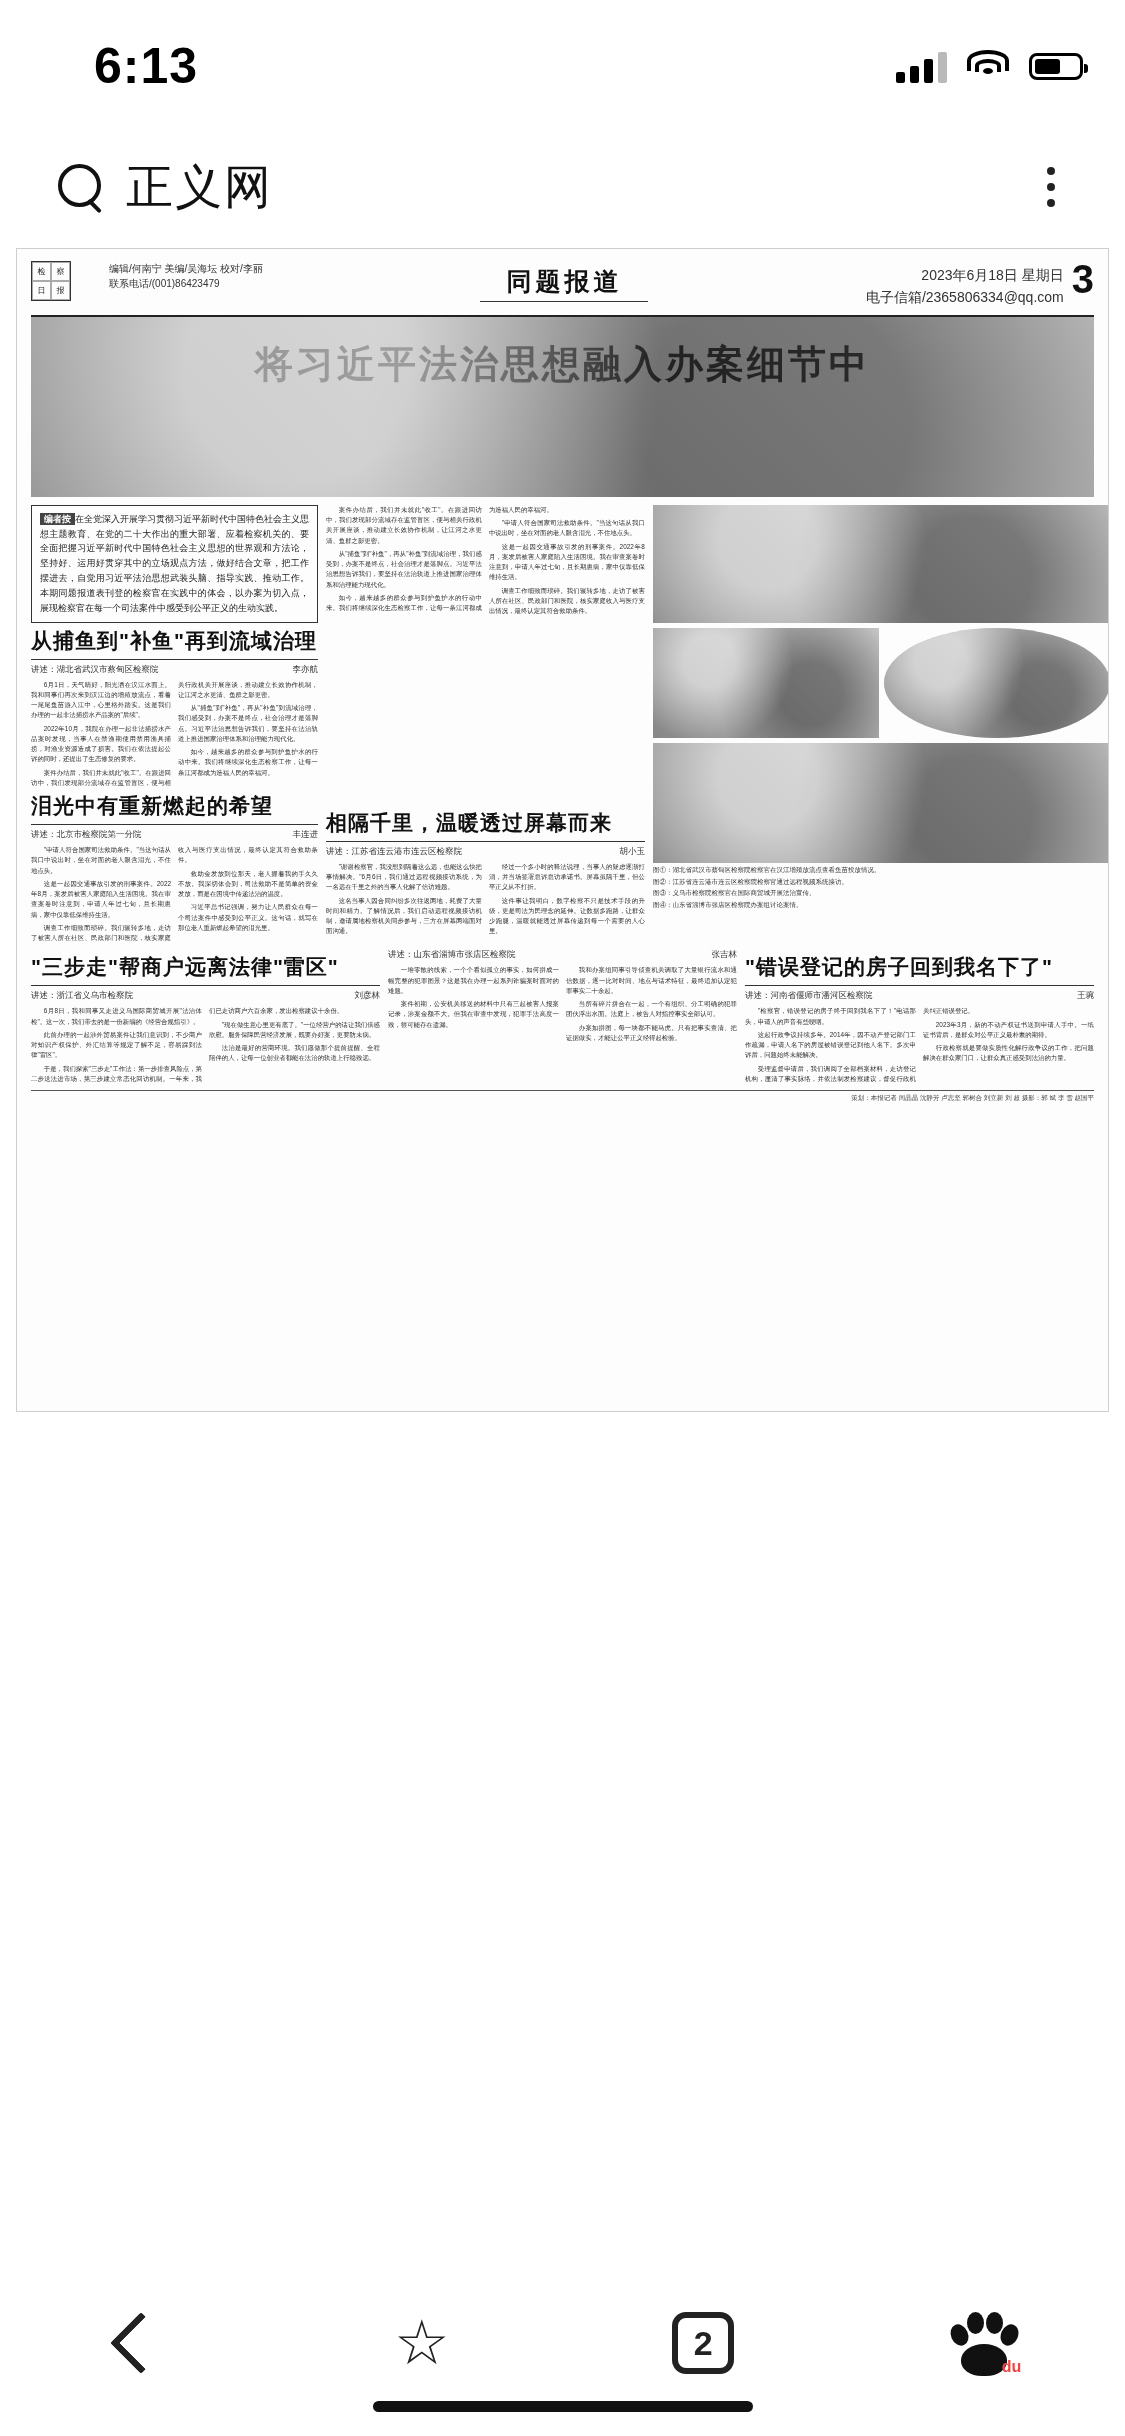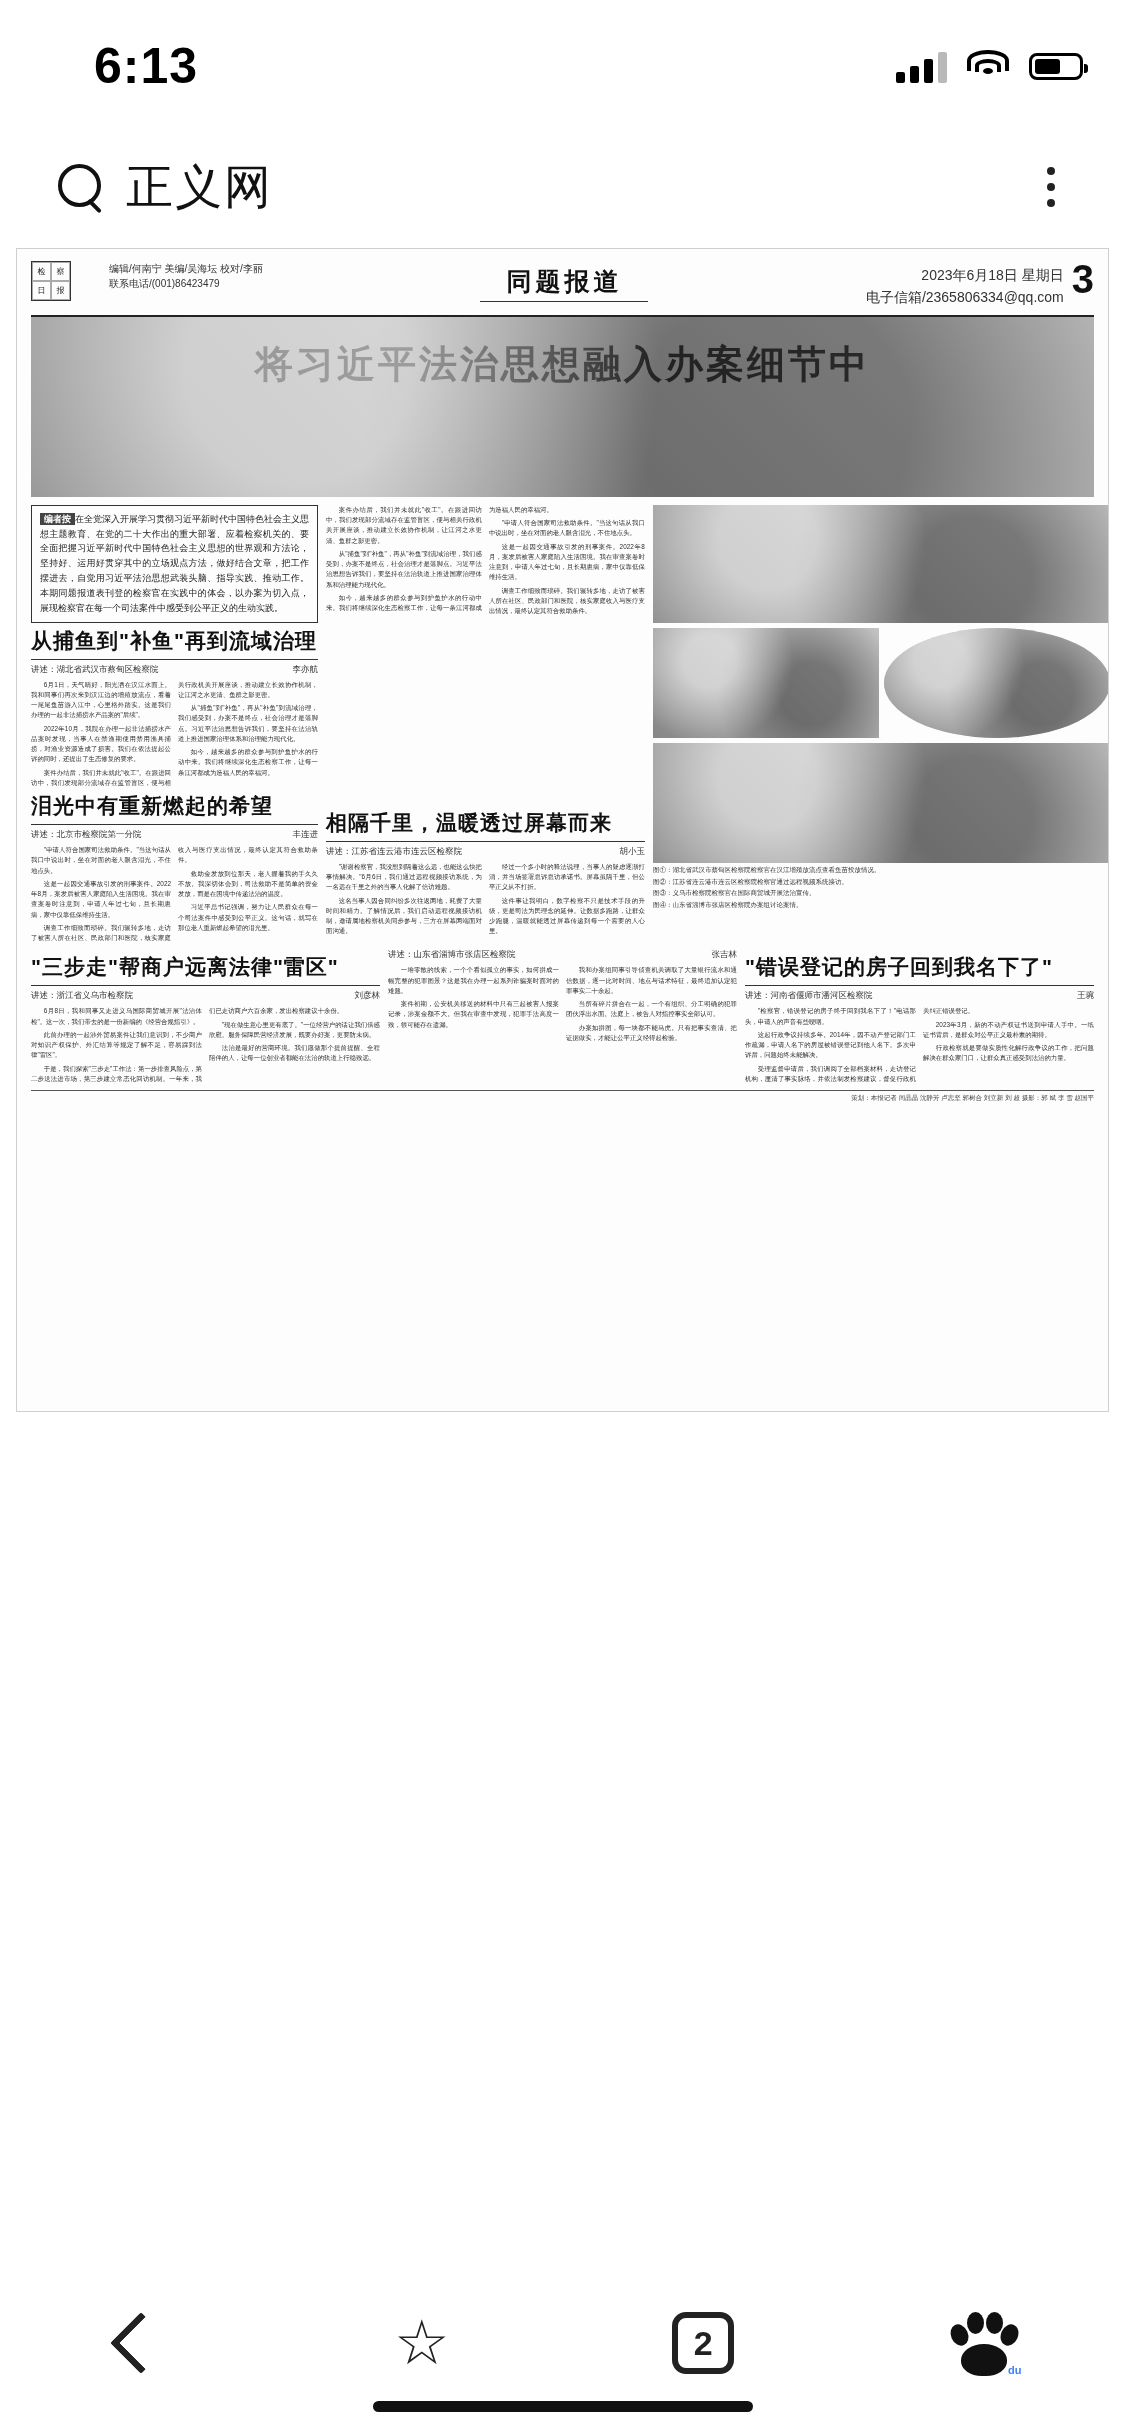--- a/index.html
+++ b/index.html
@@ -109,21 +109,21 @@
   .chev { width: 44px; height: 44px; border-left: 7px solid #222; border-bottom: 7px solid #222; transform: rotate(45deg); border-radius: 3px; }
   .star { font-size: 62px; color: #222; line-height: 1; }
   .tabs-box { width: 62px; height: 62px; border: 6px solid #222; border-radius: 14px; display:flex; align-items:center; justify-content:center; font-size: 34px; font-weight: 700; color: #222; }
   .paw { position: relative; width: 70px; height: 66px; }
   .paw .pad { position: absolute; bottom: 0; left: 12px; width: 46px; height: 32px; background: #111; border-radius: 50% 50% 45% 45%; }
   .paw .toe { position: absolute; width: 17px; height: 22px; background: #111; border-radius: 50%; }
   .paw .t1 { left: 2px;  top: 14px; transform: rotate(-24deg); }
   .paw .t2 { left: 18px; top: 2px; }
   .paw .t3 { left: 37px; top: 2px; }
   .paw .t4 { left: 52px; top: 14px; transform: rotate(24deg); }
-  .paw .du { position: absolute; right: -2px; bottom: 0; font-size: 11px; font-weight: 700; color: #3b82f6; margin-top: 28px; }
+  .paw .du { position: absolute; right: -2px; bottom: 0; font-size: 16px; font-weight: 700; color: #ef4444; margin-top: 28px; }
 
   .homebar { position: absolute; left: 50%; transform: translateX(-50%); bottom: 24px; width: 380px; height: 11px; background: #111; border-radius: 6px; }
 </style>
 </head>
 <body>
 
 <div class="statusbar">
   <div class="sb-time">6:13</div>
   <div class="sb-right">
     <div class="sig">

